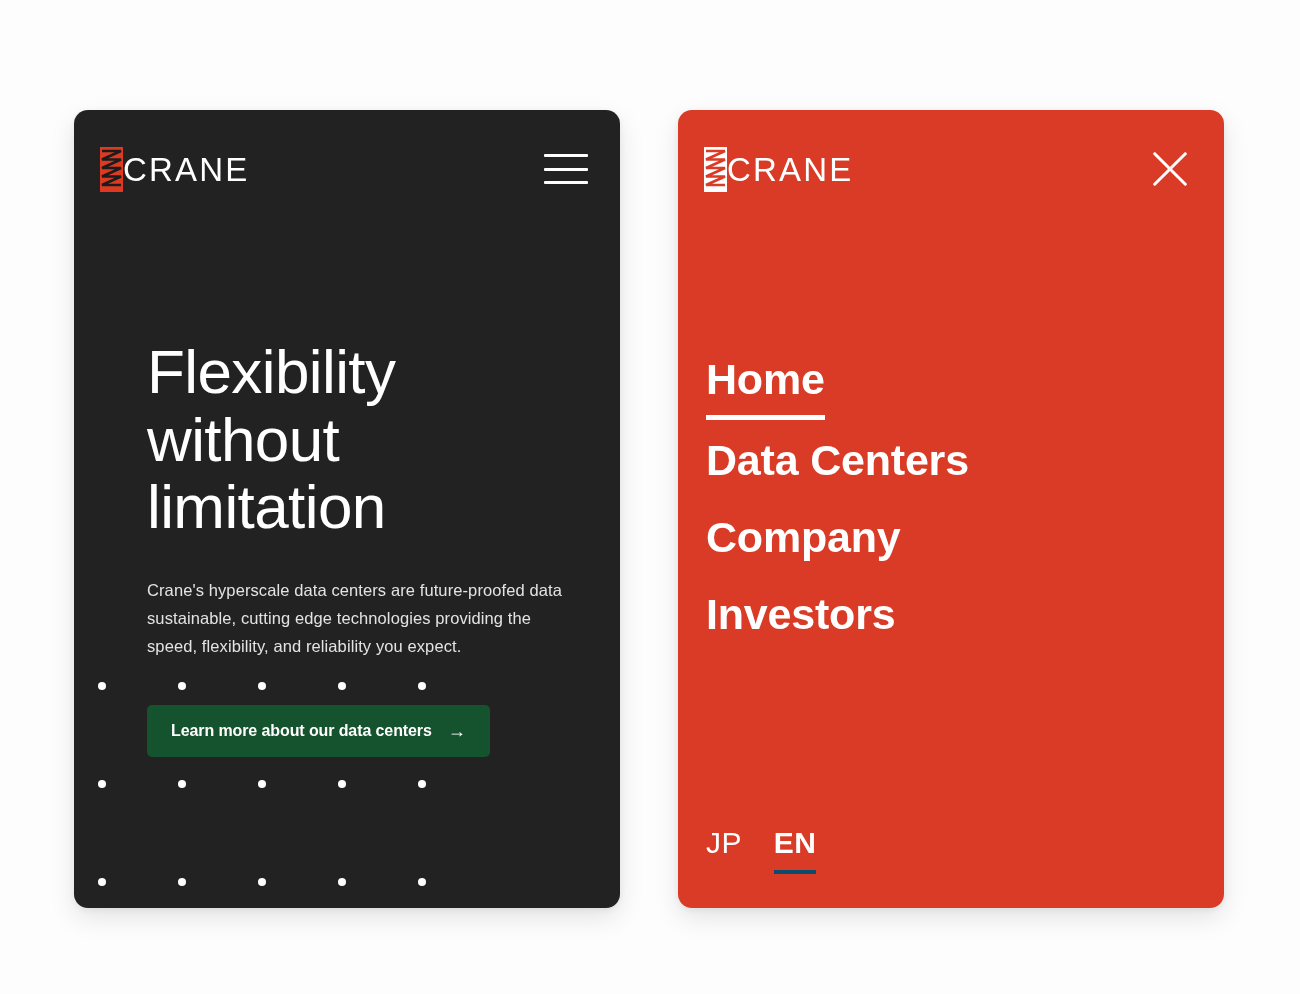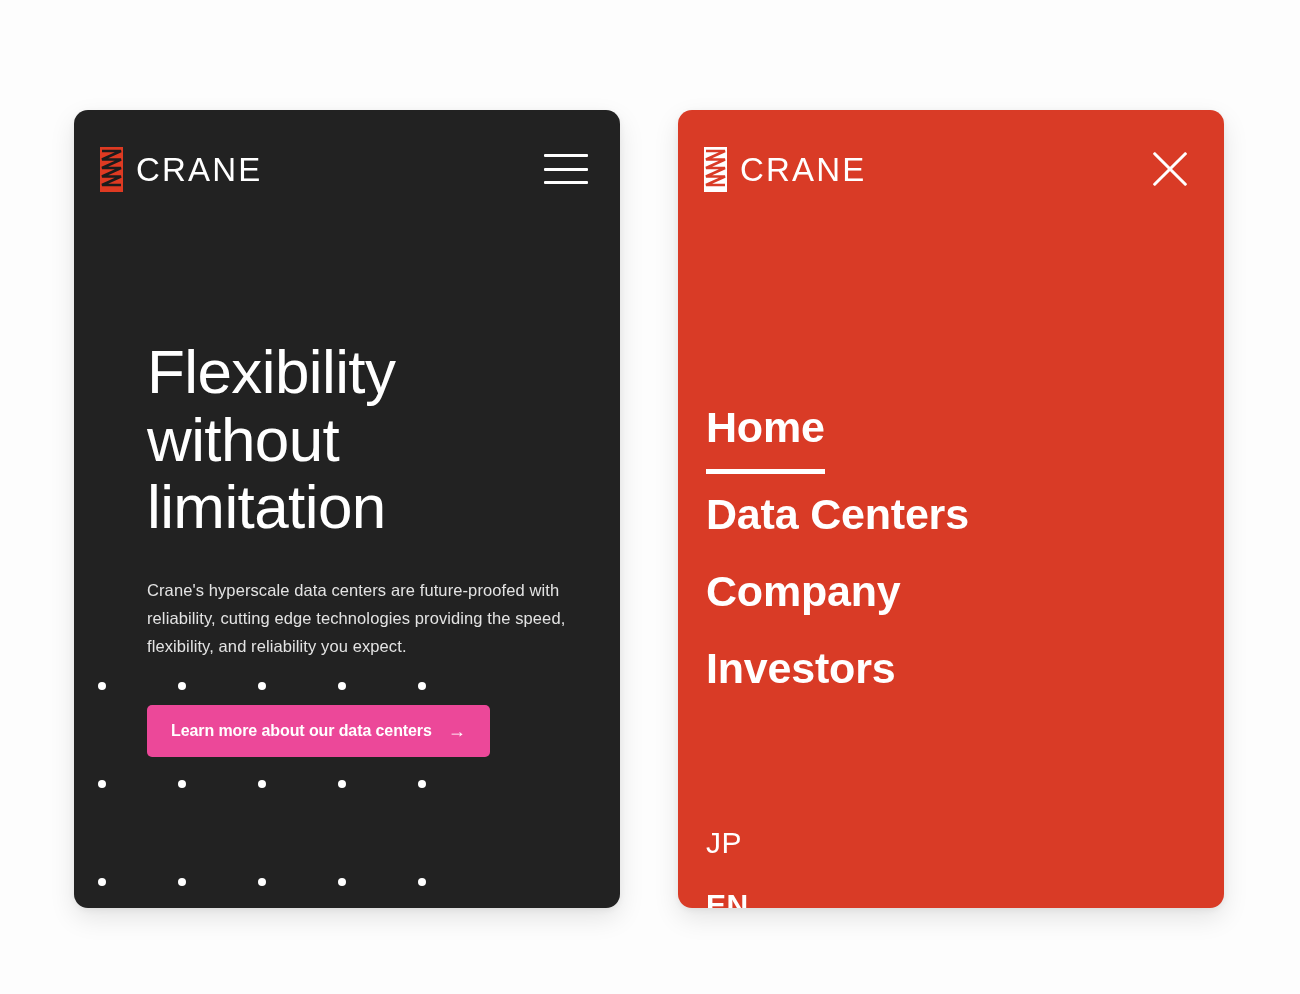--- a/index.html
+++ b/index.html
@@ -53,21 +53,20 @@
     height: 118px;
     display: flex;
     align-items: center;
     justify-content: space-between;
     padding: 0 32px 0 26px;
   }
 
   .brand {
     display: flex;
     align-items: center;
-    gap: 13px;
   }
 
   .logo-mark {
     width: 23px;
     height: 45px;
     display: block;
   }
 
   .brand-name {
     font-size: 33px;
@@ -142,21 +141,21 @@
     font-weight: 400;
     max-width: 432px;
     letter-spacing: 0.1px;
   }
 
   .cta {
     margin-top: 44px;
     display: inline-flex;
     align-items: center;
     gap: 16px;
-    background: #ec4899;
+    background: #14532d;
     color: #ffffff;
     border: none;
     border-radius: 5px;
     padding: 17px 24px;
     font-family: inherit;
     font-size: 16px;
     font-weight: 700;
     letter-spacing: -0.1px;
     cursor: pointer;
   }
@@ -199,33 +198,31 @@
     text-decoration: none;
     padding: 0 0 0 0;
     margin-bottom: 34px;
     display: inline-block;
     width: fit-content;
     cursor: pointer;
   }
   .menu-link.active {
     font-weight: 700;
     border-bottom: 5px solid #ffffff;
-    padding-bottom: 20px;
+    padding-bottom: 14px;
     margin-bottom: 19px;
-    margin-top: 48px;
   }
 
   .lang-row {
     position: absolute;
     left: 28px;
     top: 718px;
     display: flex;
     align-items: flex-start;
     gap: 32px;
-    flex-direction: column;
   }
   .lang {
     color: #ffffff;
     font-size: 30px;
     line-height: 1;
     font-weight: 300;
     letter-spacing: 0.4px;
     text-decoration: none;
     cursor: pointer;
   }
@@ -254,21 +251,21 @@
         <span></span>
         <span></span>
         <span></span>
       </div>
     </div>
 
     <div class="hero-body">
       <h1 class="hero-title">Flexibility
 without
 limitation</h1>
-      <p class="hero-copy">Crane's hyperscale data centers are future-proofed with reliability, cutting edge technologies providing the speed, flexibility, and reliability you expect.</p>
+      <p class="hero-copy">Crane's hyperscale data centers are future-proofed data sustainable, cutting edge technologies providing the speed, flexibility, and reliability you expect.</p>
       <button class="cta">
         <span>Learn more about our data centers</span>
         <span class="arrow">→</span>
       </button>
     </div>
 
     <div class="dot-grid">
       <span class="dot"></span>
       <span class="dot"></span>
       <span class="dot"></span>

